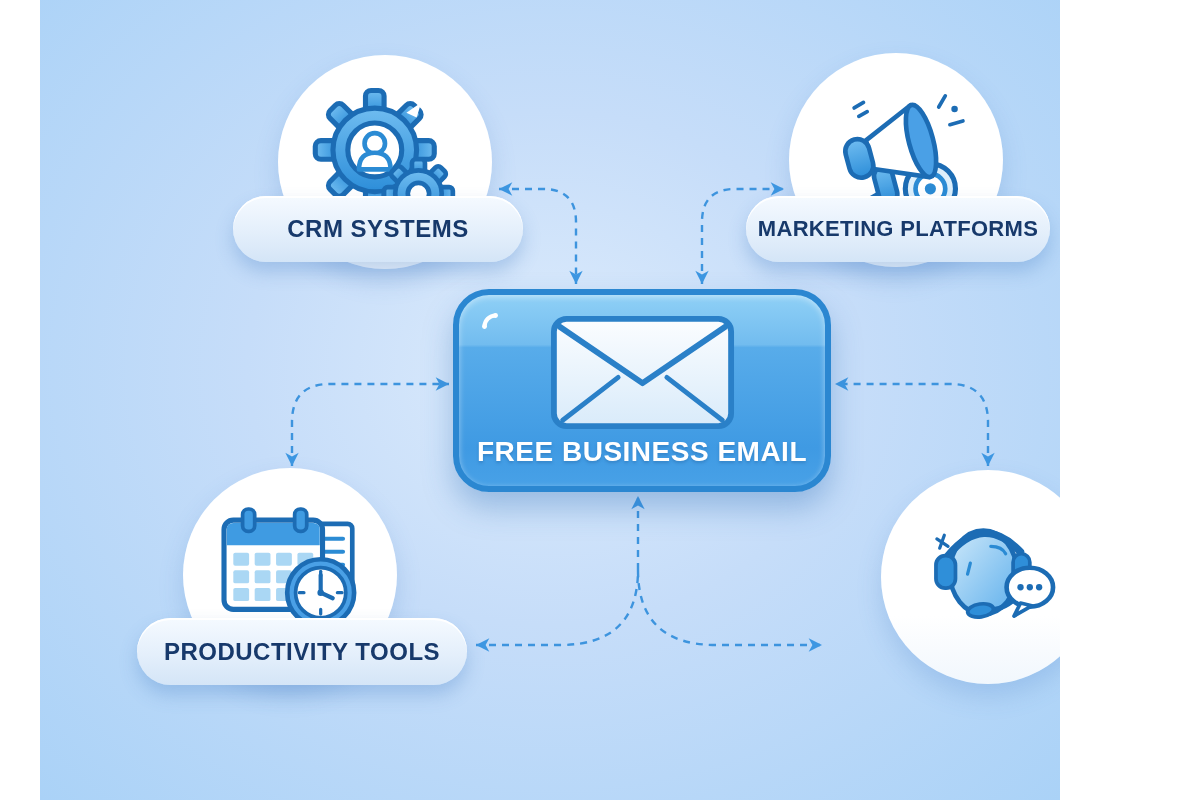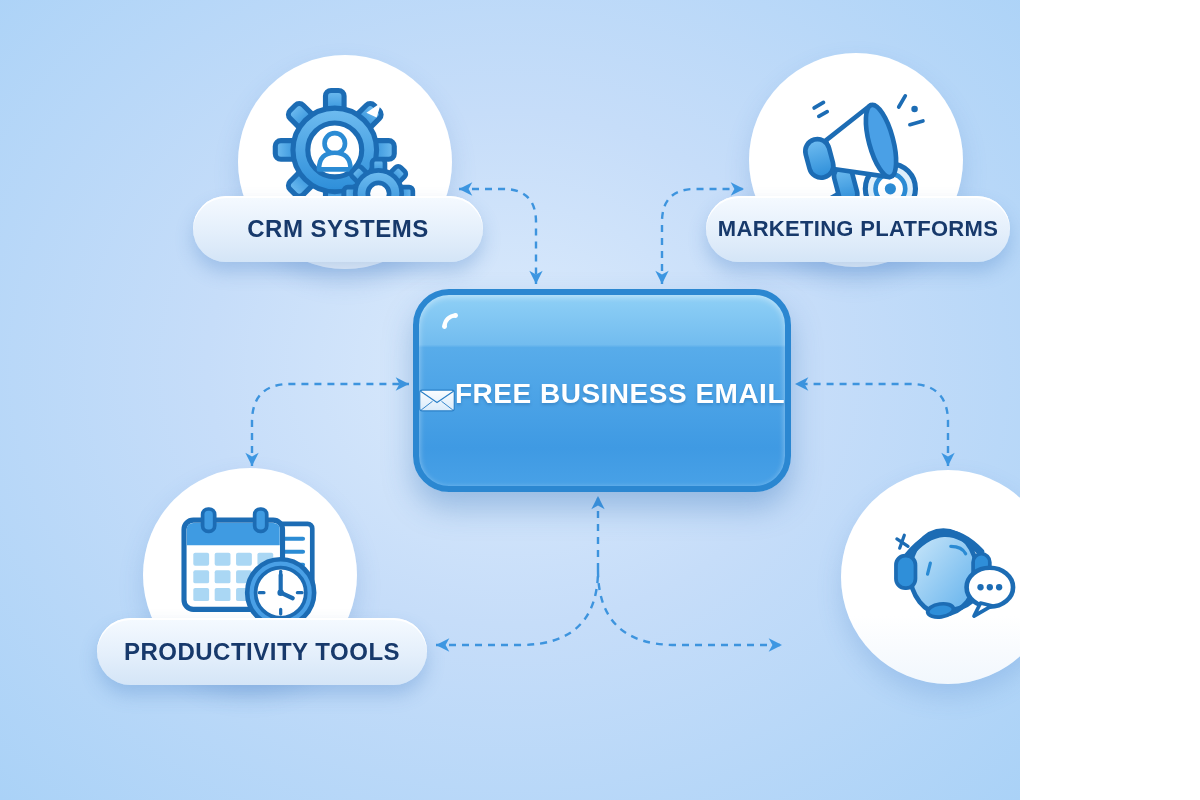--- a/index.html
+++ b/index.html
@@ -1,19 +1,20 @@
 <!DOCTYPE html>
 <html><head>
 <meta charset="utf-8">
 <style>
   html,body{margin:0;padding:0;}
   body{font-family:"Liberation Sans",sans-serif;}
   .canvas{
     position:relative;width:1020px;height:800px;overflow:hidden;
     background:radial-gradient(ellipse at 50% 46%, #dcebfc 0%, #c6ddf9 42%, #aad2f7 100%);
+    margin-left:40px;
   }
   svg.connectors{position:absolute;left:0;top:0;z-index:1;}
   .circle{
     position:absolute;width:214px;height:214px;border-radius:50%;
     background:linear-gradient(180deg,#ffffff 68%,#f1f7fd 100%);
     box-shadow:0 12px 24px rgba(70,125,195,.22);
     z-index:2;display:flex;align-items:center;justify-content:center;
   }
   .pill{
     position:absolute;border-radius:34px;z-index:3;
@@ -27,21 +28,21 @@
   .circle.crm{left:238px;top:55px;}        .pill.crm{left:193px;top:196px;width:290px;height:66px;}
   .circle.marketing{left:749px;top:53px;}  .pill.marketing{left:706px;top:196px;width:304px;height:66px;}
   .circle.productivity{left:143px;top:468px;} .pill.productivity{left:97px;top:618px;width:330px;height:67px;justify-content:center;}
   .circle.support{left:841px;top:470px;}   .pill.support{left:788px;top:618px;width:318px;height:67px;}
   
   .card{
     position:absolute;left:413px;top:289px;width:378px;height:203px;z-index:4;
     box-sizing:border-box;border-radius:36px;border:6px solid #2b87d1;
     background:linear-gradient(180deg,#8fd0f6 0%,#72bcef 26%,#58acea 27.5%,#3f9ae3 80%,#48a1e7 100%);
     box-shadow:0 16px 30px rgba(43,110,180,.35), inset 0 2px 6px rgba(255,255,255,.45);
-    display:flex;flex-direction:row;align-items:center;
+    display:flex;flex-direction:column;align-items:center;
   }
   .card .envelope{margin-top:20px;}
   .card .title{
     margin-top:6px;color:#ffffff;font-weight:700;font-size:28px;letter-spacing:.5px;
     text-shadow:0 2px 3px rgba(30,90,150,.35);white-space:nowrap;
   }
   .card .phone{position:absolute;left:20px;top:15px;}
 </style>
 </head>
 <body>

